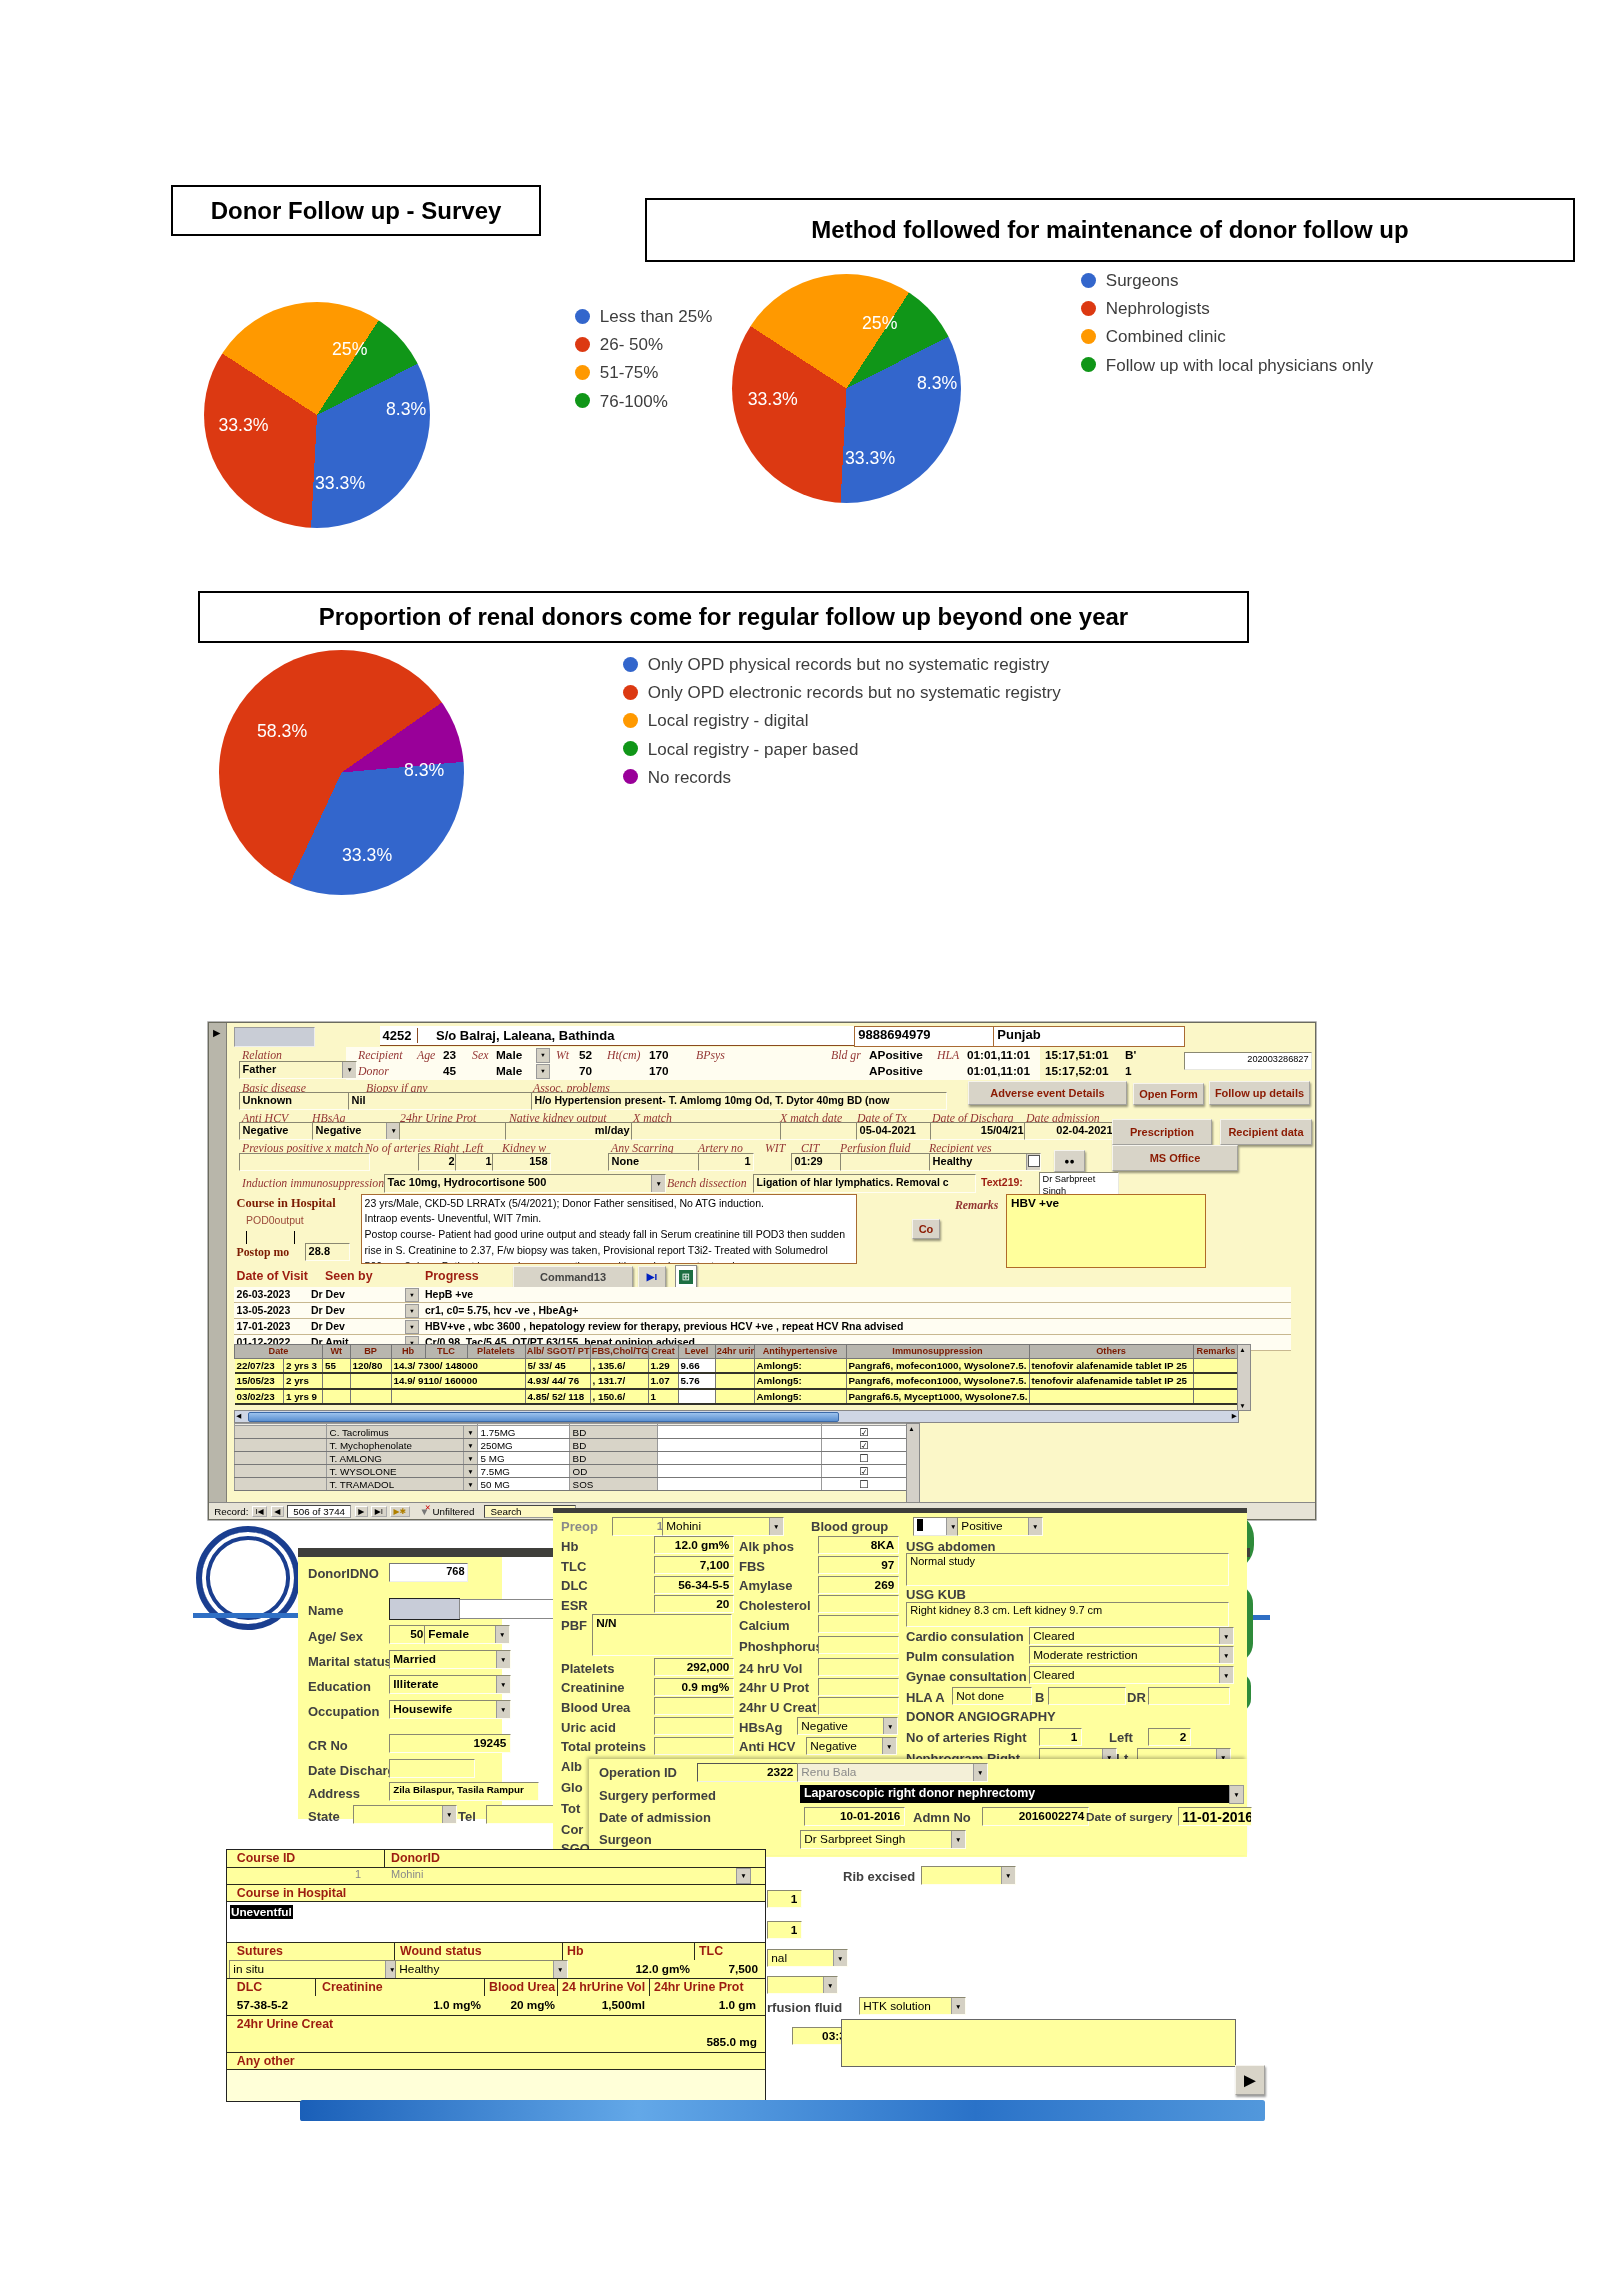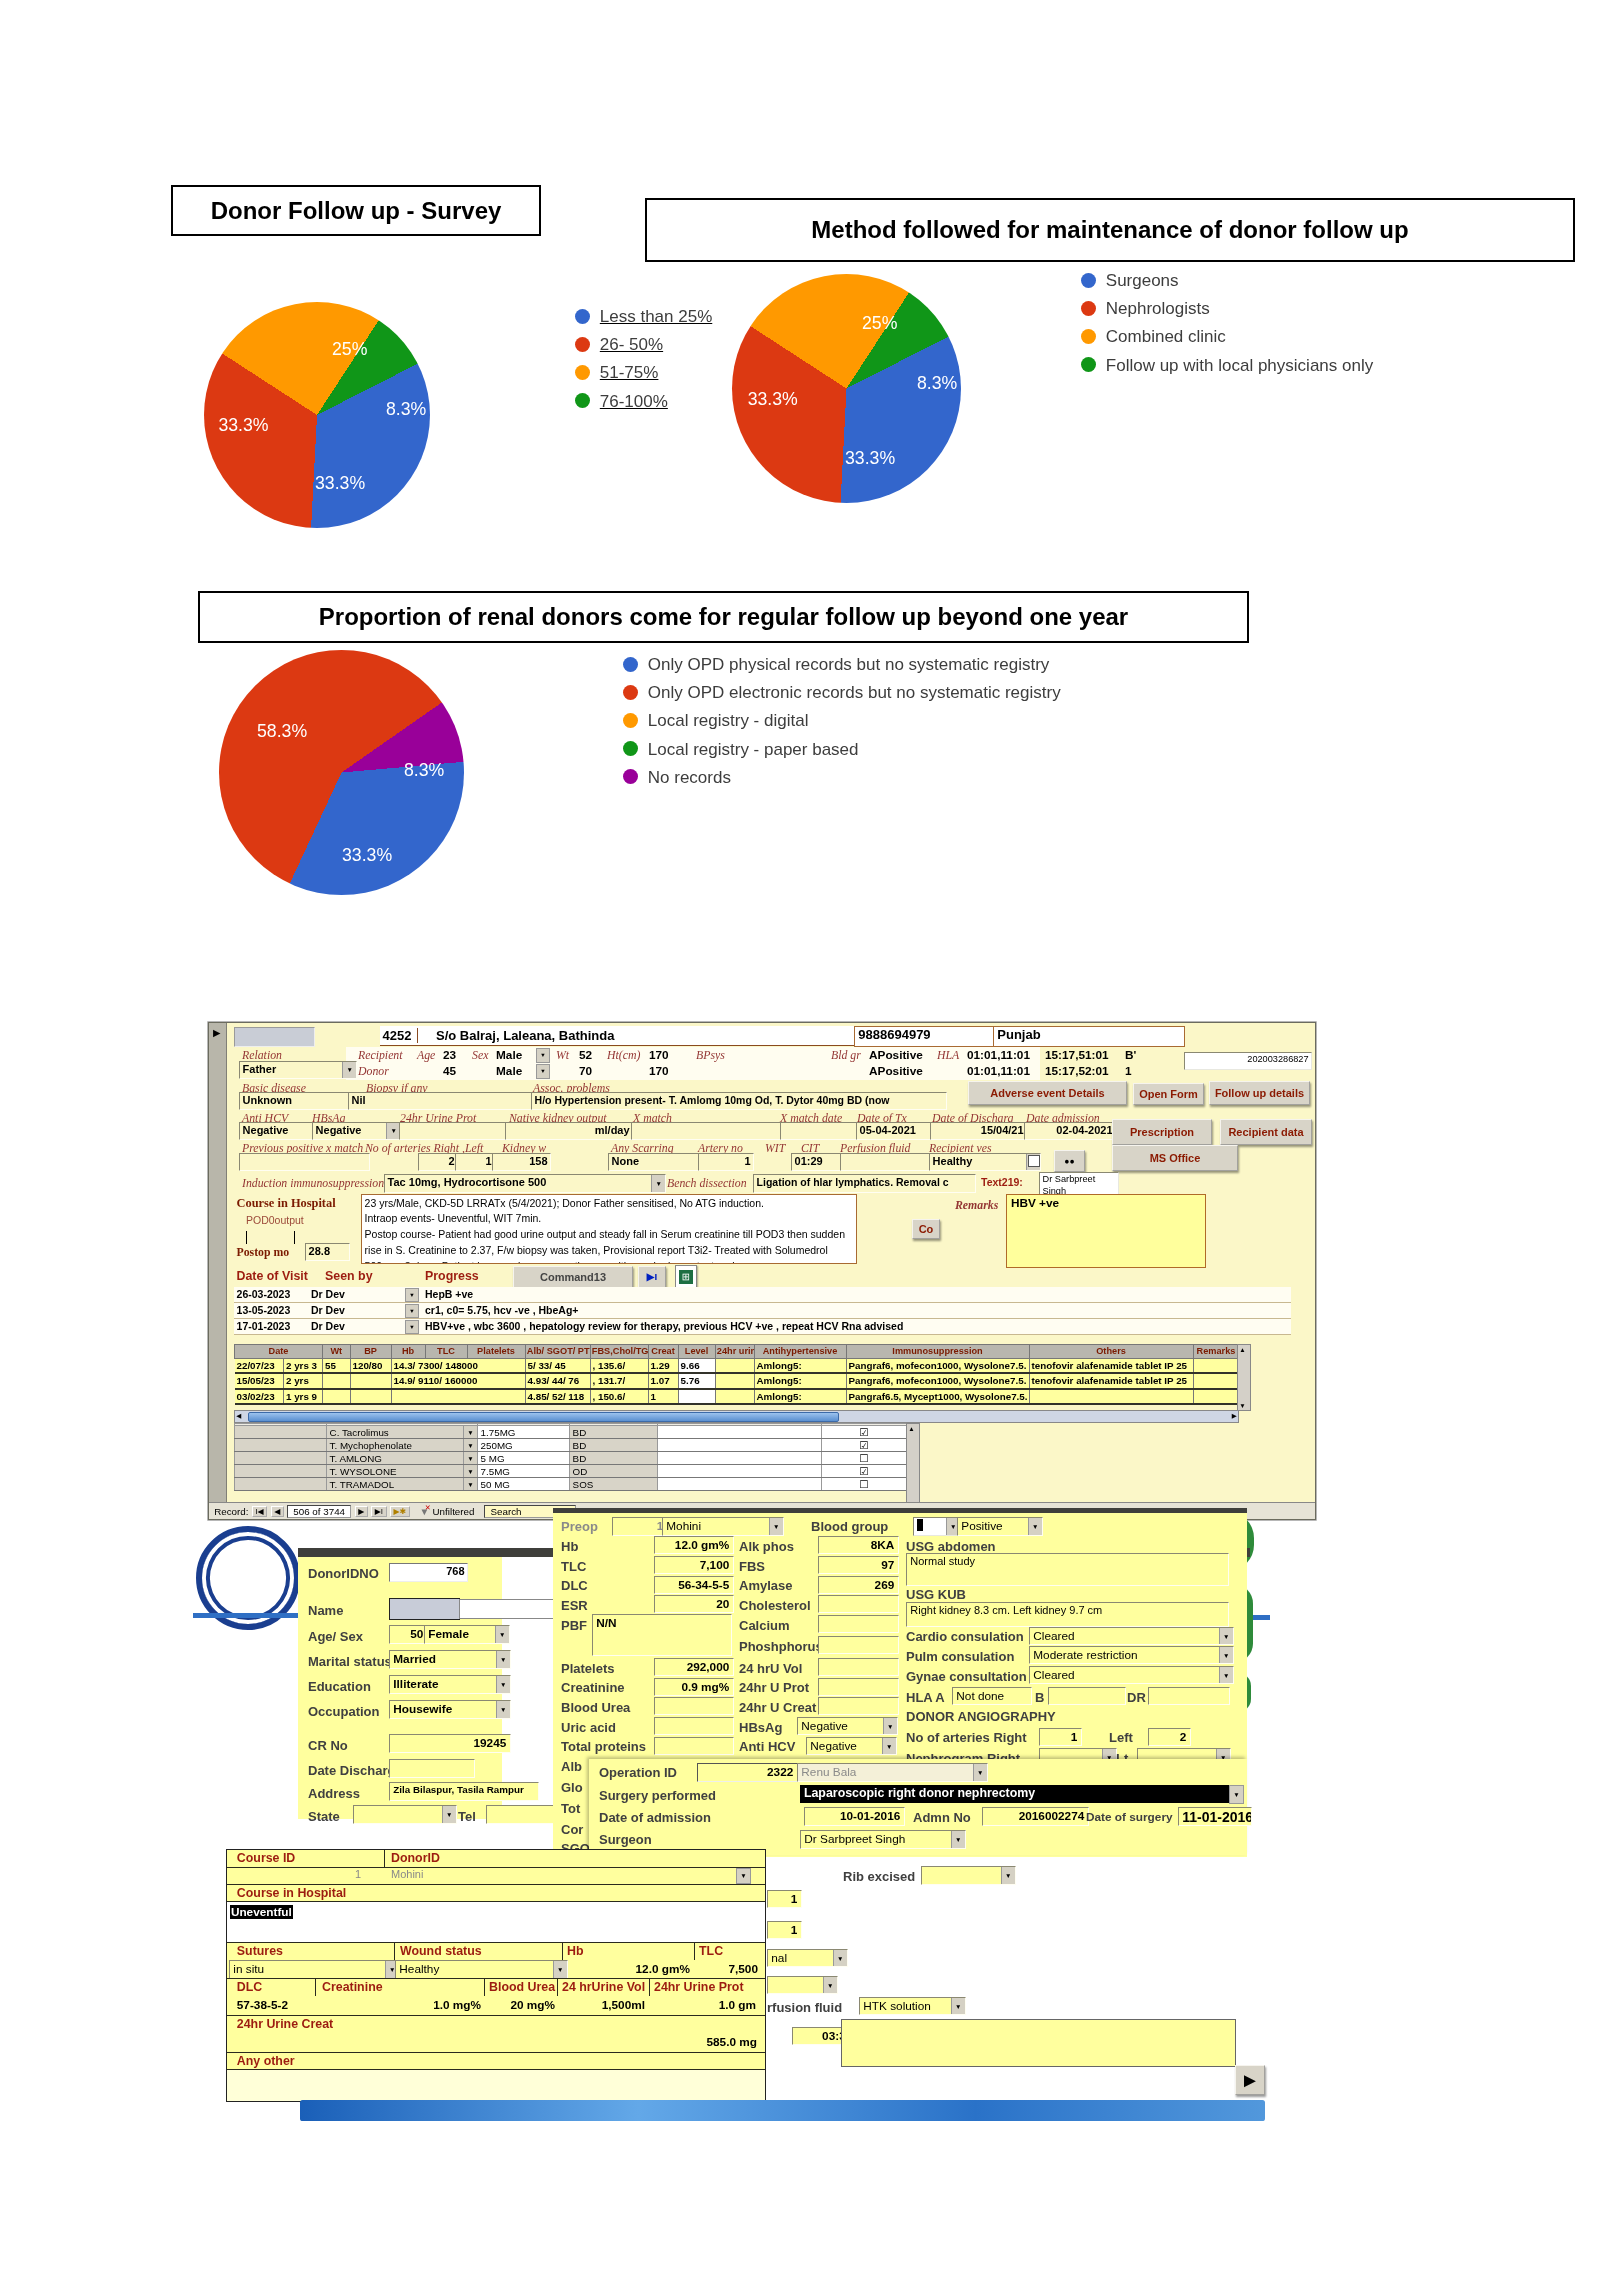--- a/index.html
+++ b/index.html
@@ -41,21 +41,21 @@
 
   <div class="tb" style="left:171px;top:185px;width:366px;height:47px;font-size:24px;">Donor Follow up - Survey</div>
   <div class="tb" style="left:645px;top:198px;width:926px;height:60px;font-size:24px;">Method followed for maintenance of donor follow up</div>
 
   <div class="pie" style="left: 204px; top: 302px; width: 226px; height: 226px; background: conic-gradient(from -57deg, rgb(255, 153, 0) 0deg, rgb(255, 153, 0) 90.0901deg, rgb(16, 150, 24) 90.0901deg, rgb(16, 150, 24) 120deg, rgb(51, 102, 204) 120deg, rgb(51, 102, 204) 240deg, rgb(220, 57, 18) 240deg, rgb(220, 57, 18) 360deg);">
     <span class="plab" style="left:128px;top:37px;">25%</span>
     <span class="plab" style="left:182px;top:97px;">8.3%</span>
     <span class="plab" style="left:111px;top:171px;">33.3%</span>
     <span class="plab" style="left:14.4px;top:113px;">33.3%</span>
   </div>
-  <div class="leg" style="left:575px;top:306px;text-decoration:underline;">
+  <div class="leg" style="left:575px;top:306px;">
 
   <div class="li">
         <span class="dot" style="background: rgb(51, 102, 204);"></span>
         <span>Less than 25%</span>
       </div>
       <div class="li">
         <span class="dot" style="background: rgb(220, 57, 18);"></span>
         <span>26- 50%</span>
       </div>
       <div class="li">
@@ -270,20 +270,26 @@
         <span class="ab2" style="left:2.6px;top:0.7px;font-size:10.5px;">13-05-2023</span>
         <span class="ab2" style="left:77px;top:0.7px;font-size:10.5px;">Dr Dev</span>
         <span class="ab" style="left:171px;top:0.7px;width:11.8px;height:12.4px;background:#d5d1c4;border:0.7px solid #999;font-size:5.9px;text-align:center;line-height:12.4px;">▼</span>
         <span class="ab2" style="left:191px;top:0.7px;font-size:10.5px;">cr1, c0= 5.75, hcv -ve , HbeAg+</span>
       </div>
         <div style="position:relative;height:15px;background:#fffdf2;border-bottom:0.7px solid #c8b890;">
         <span class="ab2" style="left:2.6px;top:0.7px;font-size:10.5px;">17-01-2023</span>
         <span class="ab2" style="left:77px;top:0.7px;font-size:10.5px;">Dr Dev</span>
         <span class="ab" style="left:171px;top:0.7px;width:11.8px;height:12.4px;background:#d5d1c4;border:0.7px solid #999;font-size:5.9px;text-align:center;line-height:12.4px;">▼</span>
         <span class="ab2" style="left:191px;top:0.7px;font-size:10.5px;">HBV+ve , wbc 3600 , hepatology review for therapy, previous HCV +ve , repeat HCV Rna advised</span>
+      </div>
+        <div style="position:relative;height:15px;background:#fffdf2;border-bottom:0.7px solid #c8b890;">
+        <span class="ab2" style="left:2.6px;top:0.7px;font-size:10.5px;">01-12-2022</span>
+        <span class="ab2" style="left:77px;top:0.7px;font-size:10.5px;">Dr Amit</span>
+        <span class="ab" style="left:171px;top:0.7px;width:11.8px;height:12.4px;background:#d5d1c4;border:0.7px solid #999;font-size:5.9px;text-align:center;line-height:12.4px;">▼</span>
+        <span class="ab2" style="left:191px;top:0.7px;font-size:10.5px;">Cr/0.98, Tac/5.45, OT/PT 63/155, hepat opinion advised</span>
       </div>
       </div>
 
     <table class="tabl" style="left:25px;top:321px;width:1003px;">
       <colgroup>
           <col style="width:49px">
           <col style="width:39px">
           <col style="width:27.5px">
           <col style="width:41px">
           <col style="width:34px">

